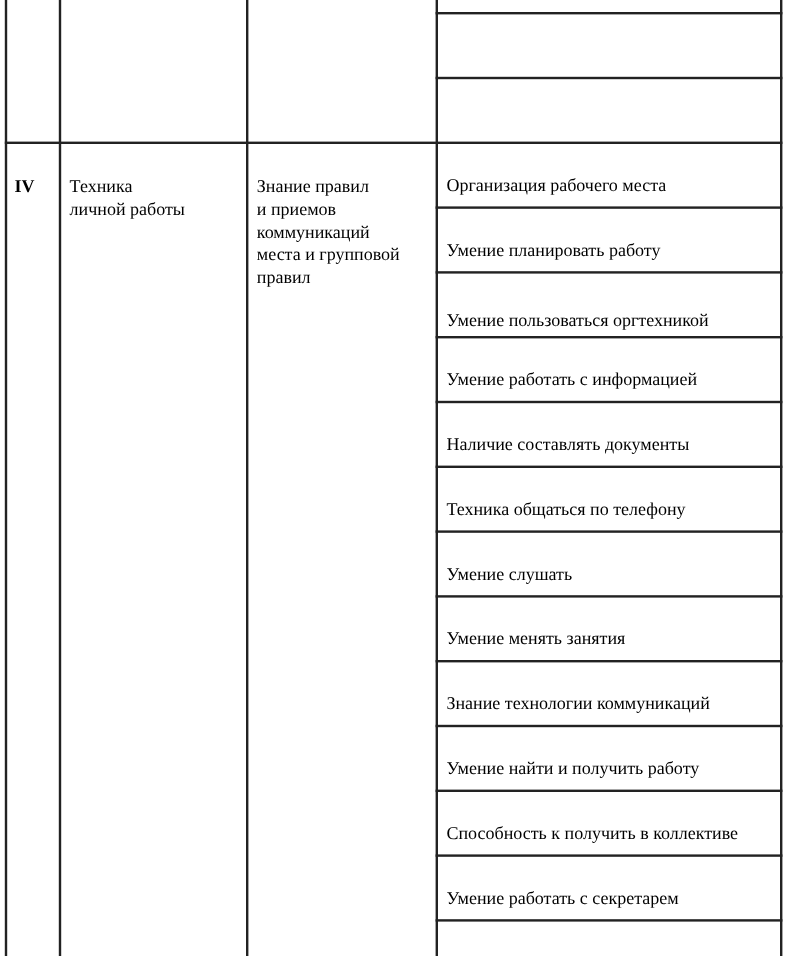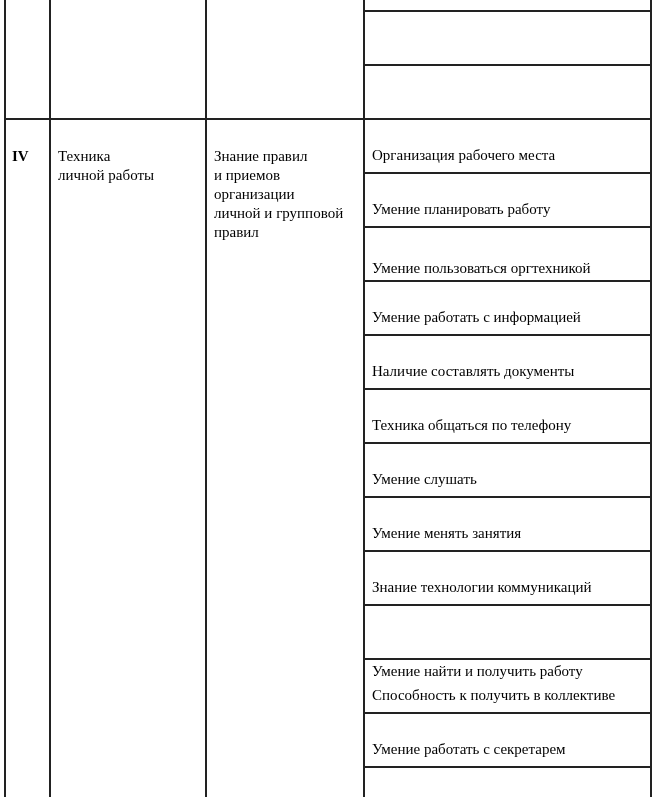--- a/index.html
+++ b/index.html
@@ -32,22 +32,22 @@
   <div class="list-item" style="top:-43px">
     <span class="t"></span>
   </div>
 
   <div class="cell-text num" style="left:12px; top:147px">IV</div>
   <div class="cell-text" style="left:58px; top:147px">Техника</div>
   <div class="cell-text" style="left:58px; top:166px">личной работы</div>
 
   <div class="cell-text" style="left:214px; top:147px">Знание правил</div>
   <div class="cell-text" style="left:214px; top:166px">и приемов</div>
-  <div class="cell-text" style="left:214px; top:185px">организации</div>
-  <div class="cell-text" style="left:214px; top:204px">личной и групповой</div>
+  <div class="cell-text" style="left:214px; top:185px">коммуникаций</div>
+  <div class="cell-text" style="left:214px; top:204px">места и групповой</div>
   <div class="cell-text" style="left:214px; top:223px">правил</div>
 
   <div id="section-items">
       <div class="list-item" style="top: 119px;">
         <span class="t">Организация рабочего места</span>
       </div>
       <div class="list-item" style="top: 173px;">
         <span class="t">Умение планировать работу</span>
       </div>
       <div class="hline" style="left: 363px; width: 289px; top: 172px;"></div>
@@ -72,21 +72,21 @@
       </div>
       <div class="hline" style="left: 363px; width: 289px; top: 442px;"></div>
       <div class="list-item" style="top: 497px;">
         <span class="t">Умение менять занятия</span>
       </div>
       <div class="hline" style="left: 363px; width: 289px; top: 496px;"></div>
       <div class="list-item" style="top: 551px;">
         <span class="t">Знание технологии коммуникаций</span>
       </div>
       <div class="hline" style="left: 363px; width: 289px; top: 550px;"></div>
-      <div class="list-item" style="top: 605px; margin-top: 30px;">
+      <div class="list-item" style="top: 605px;">
         <span class="t">Умение найти и получить работу</span>
       </div>
       <div class="hline" style="left: 363px; width: 289px; top: 604px;"></div>
       <div class="list-item" style="top: 659px;">
         <span class="t">Способность к получить в коллективе</span>
       </div>
       <div class="hline" style="left: 363px; width: 289px; top: 658px;"></div>
       <div class="list-item" style="top: 713px;">
         <span class="t">Умение работать с секретарем</span>
       </div>

